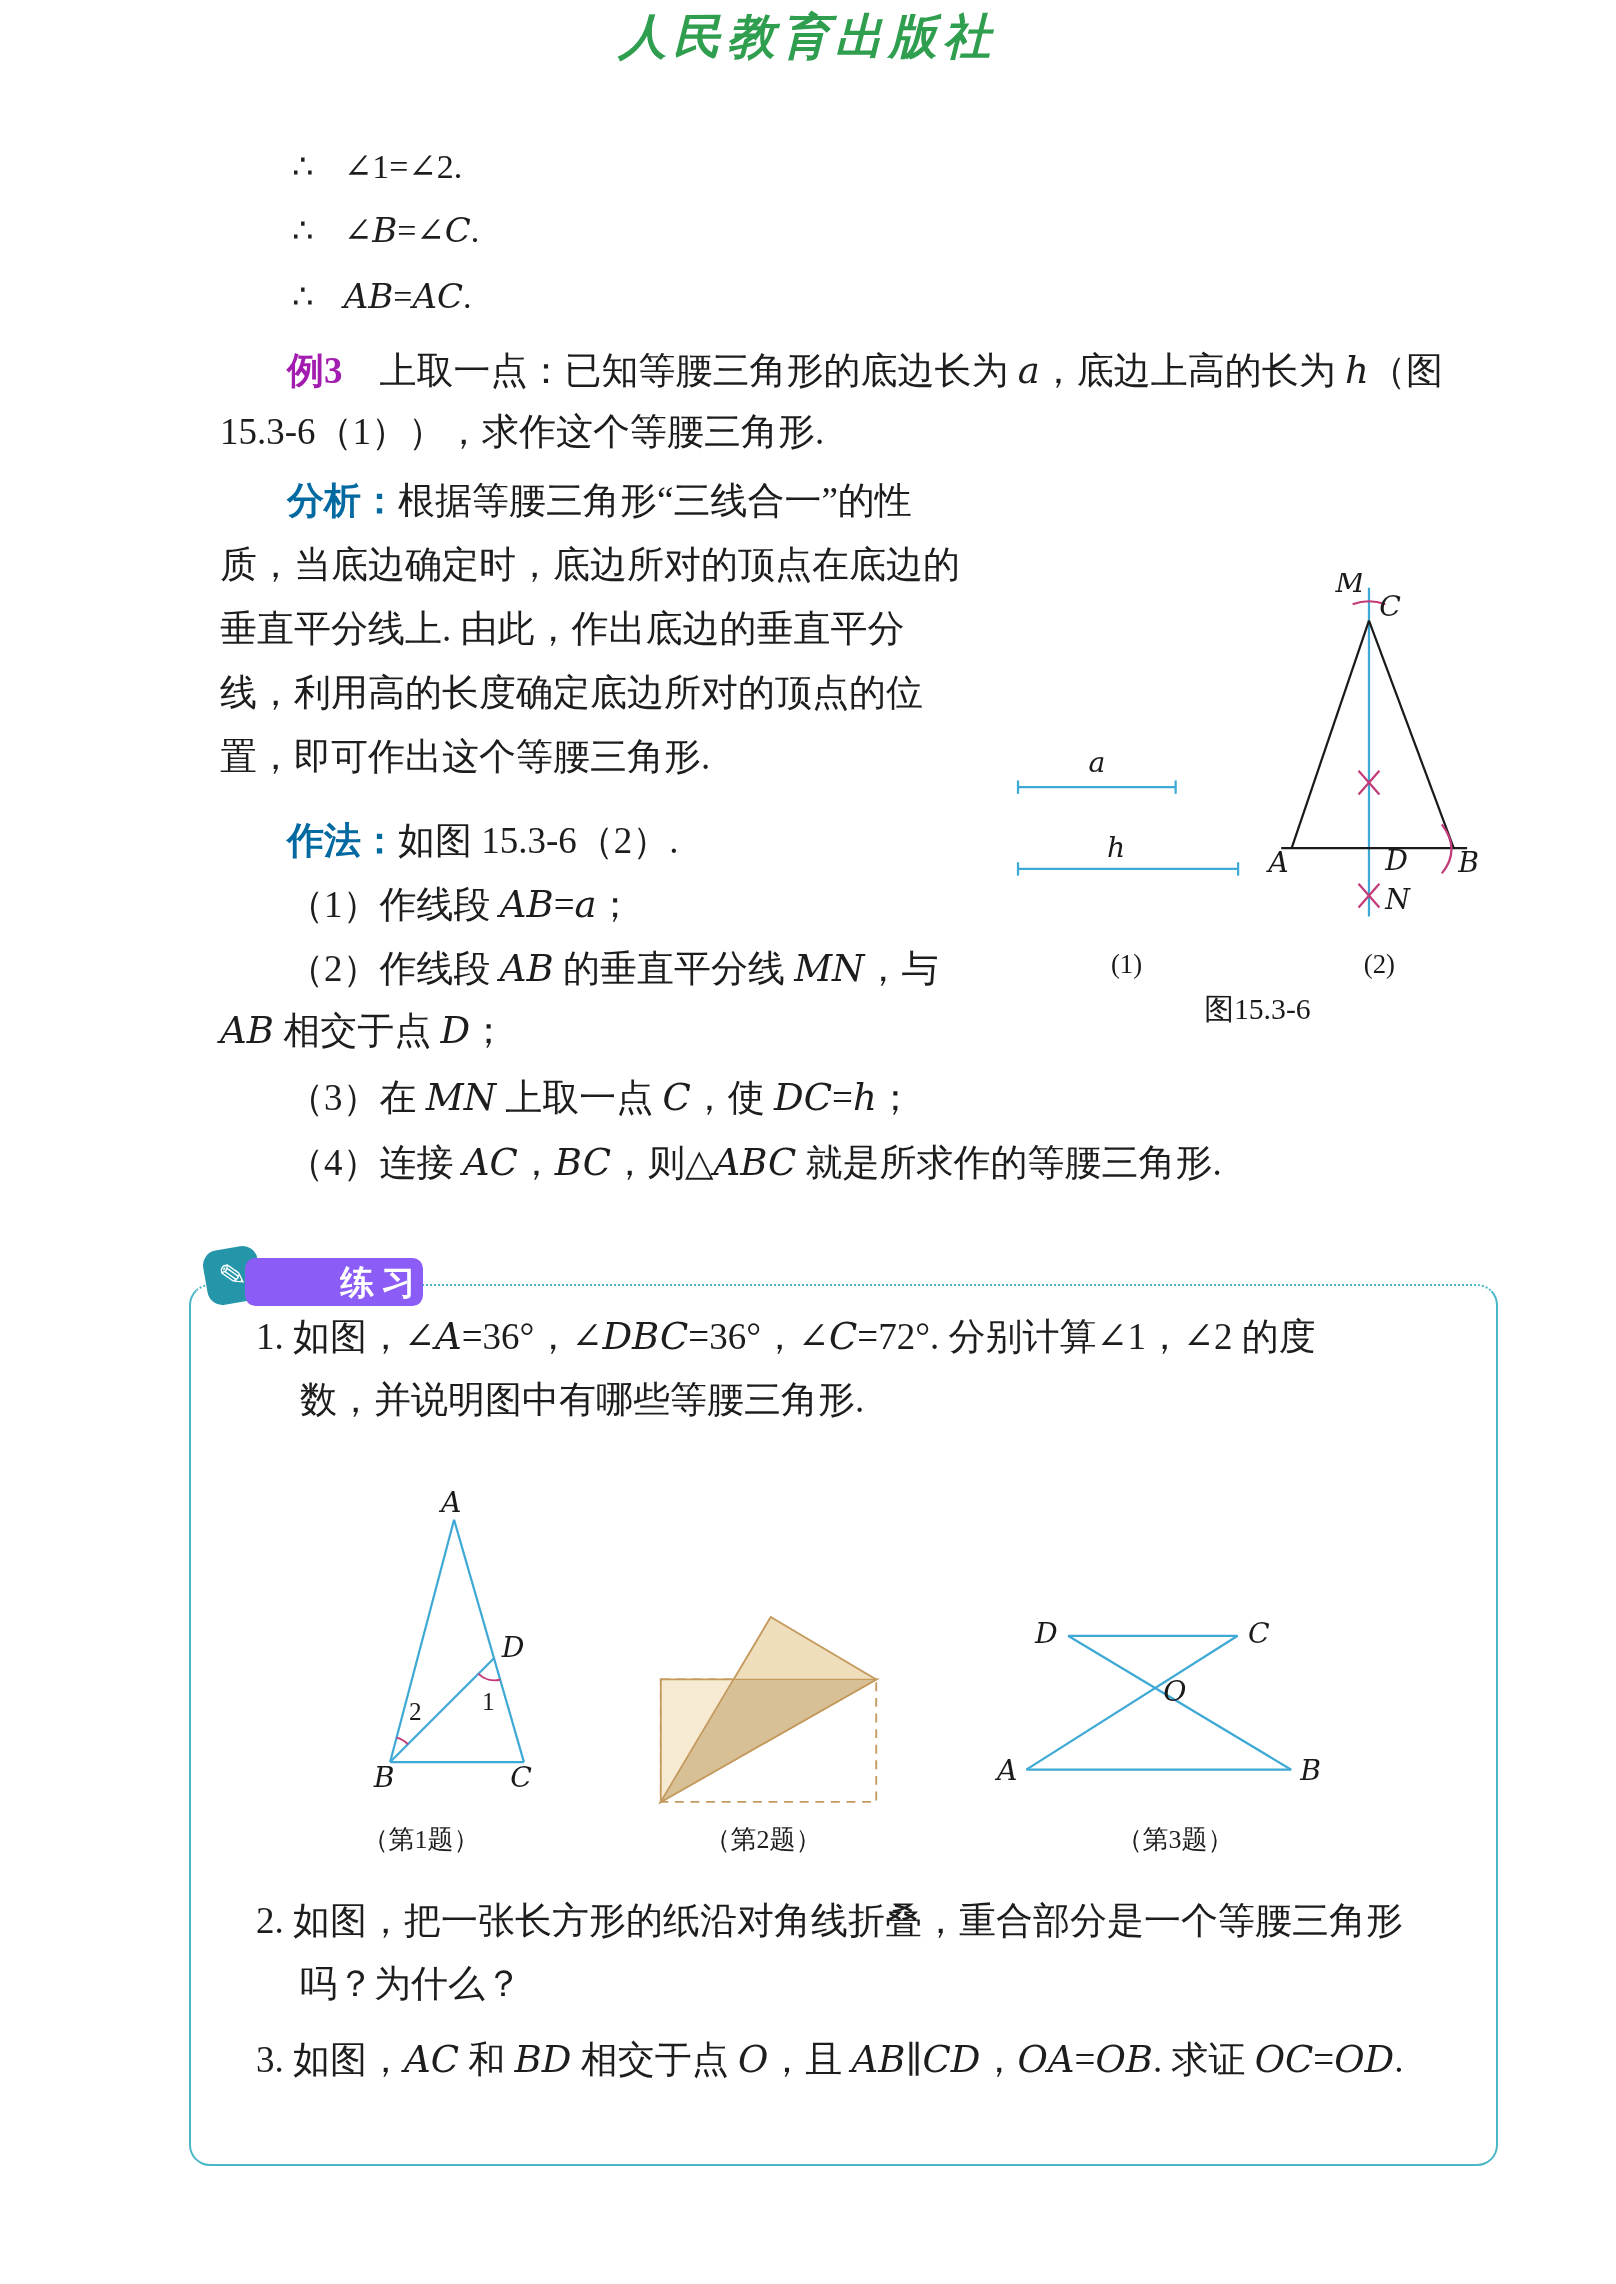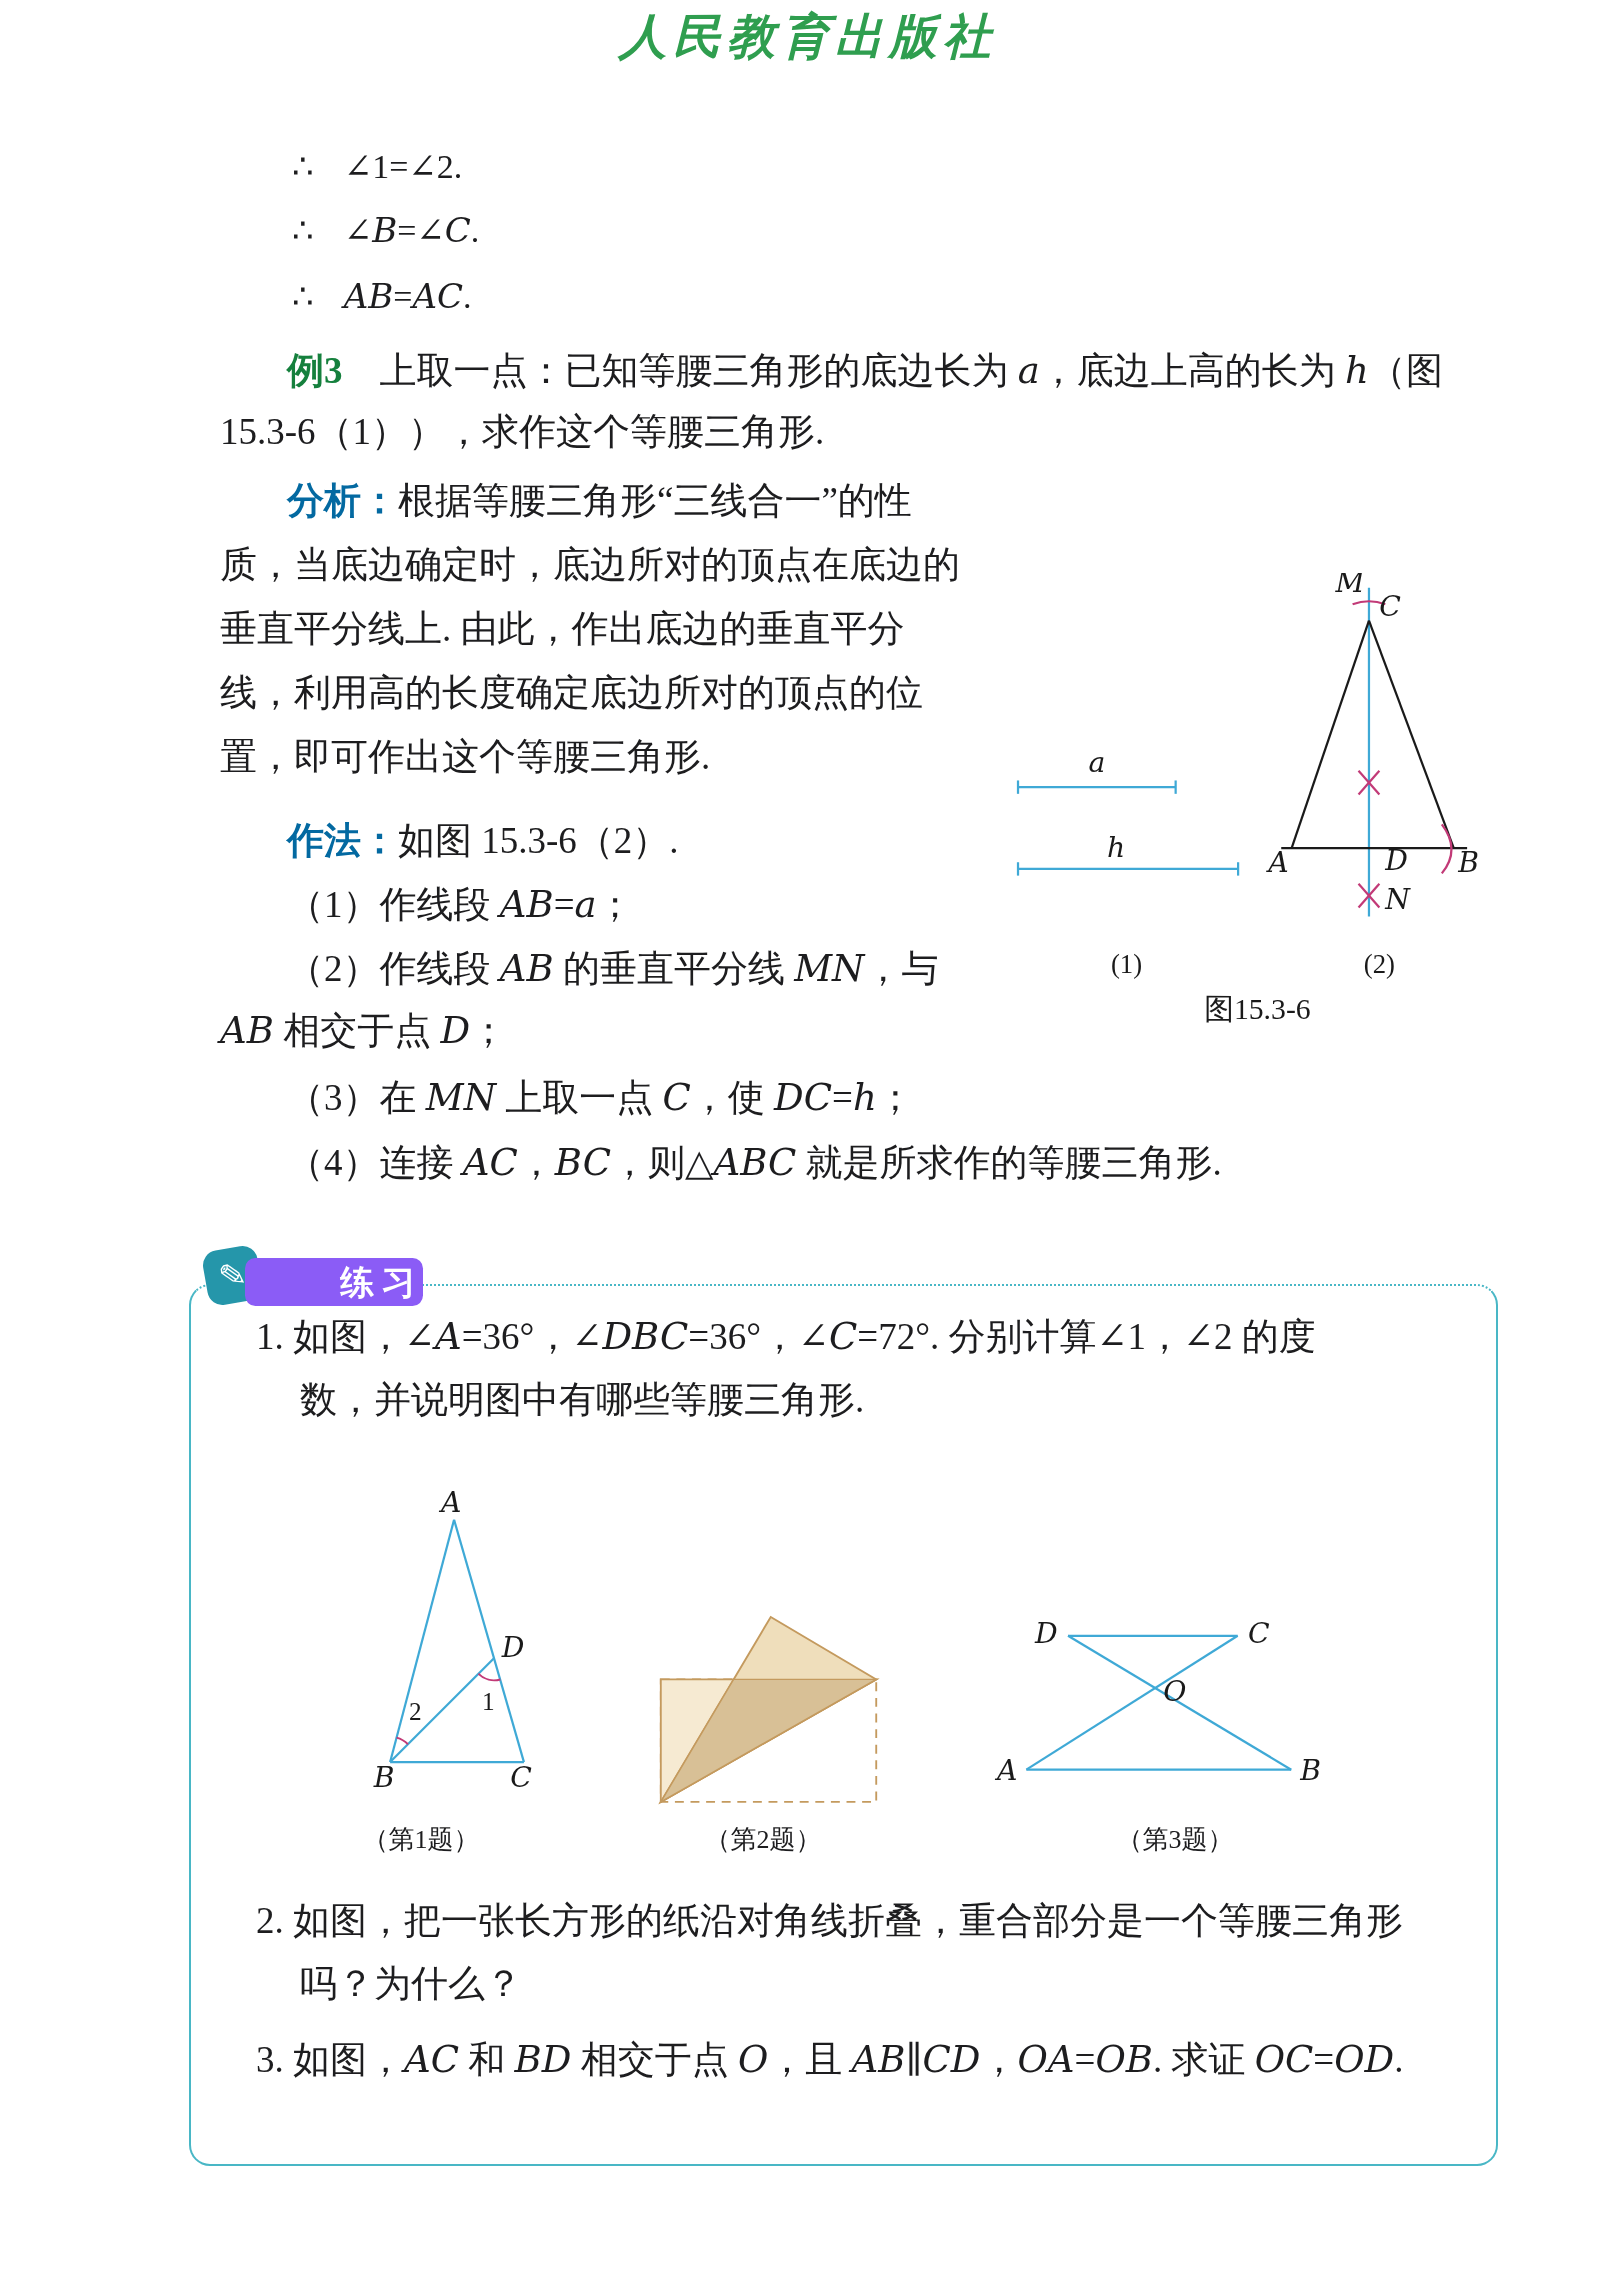--- a/index.html
+++ b/index.html
@@ -14,21 +14,21 @@
   .line{
     position:absolute;
     white-space:nowrap;
     font-size:37px;
     line-height:1.15;
     color:#1d1d1f;
   }
   .proofline{font-size:34px;}
   .m{font-style:italic;font-family:"DejaVu Serif","Liberation Serif",serif;}
   .sym{margin-right:30px;}
-  .red{color:#15803d;font-weight:bold;}
+  .red{color:#a21caf;font-weight:bold;}
   .teal{color:#0369a1;font-weight:bold;}
   .logo{
     position:absolute;left:0;right:0;text-align:center;
     color:#2F9E4F;font-weight:bold;font-style:italic;
     font-size:48px;letter-spacing:6px;
     font-family:"Liberation Serif","DejaVu Serif",serif;
   }
   .fig{position:absolute;}
   .svg-m{font:italic 38px "DejaVu Serif",serif;fill:#1a1a1a;}
   .svg-t{font:36px "Liberation Serif",serif;fill:#1a1a1a;}

